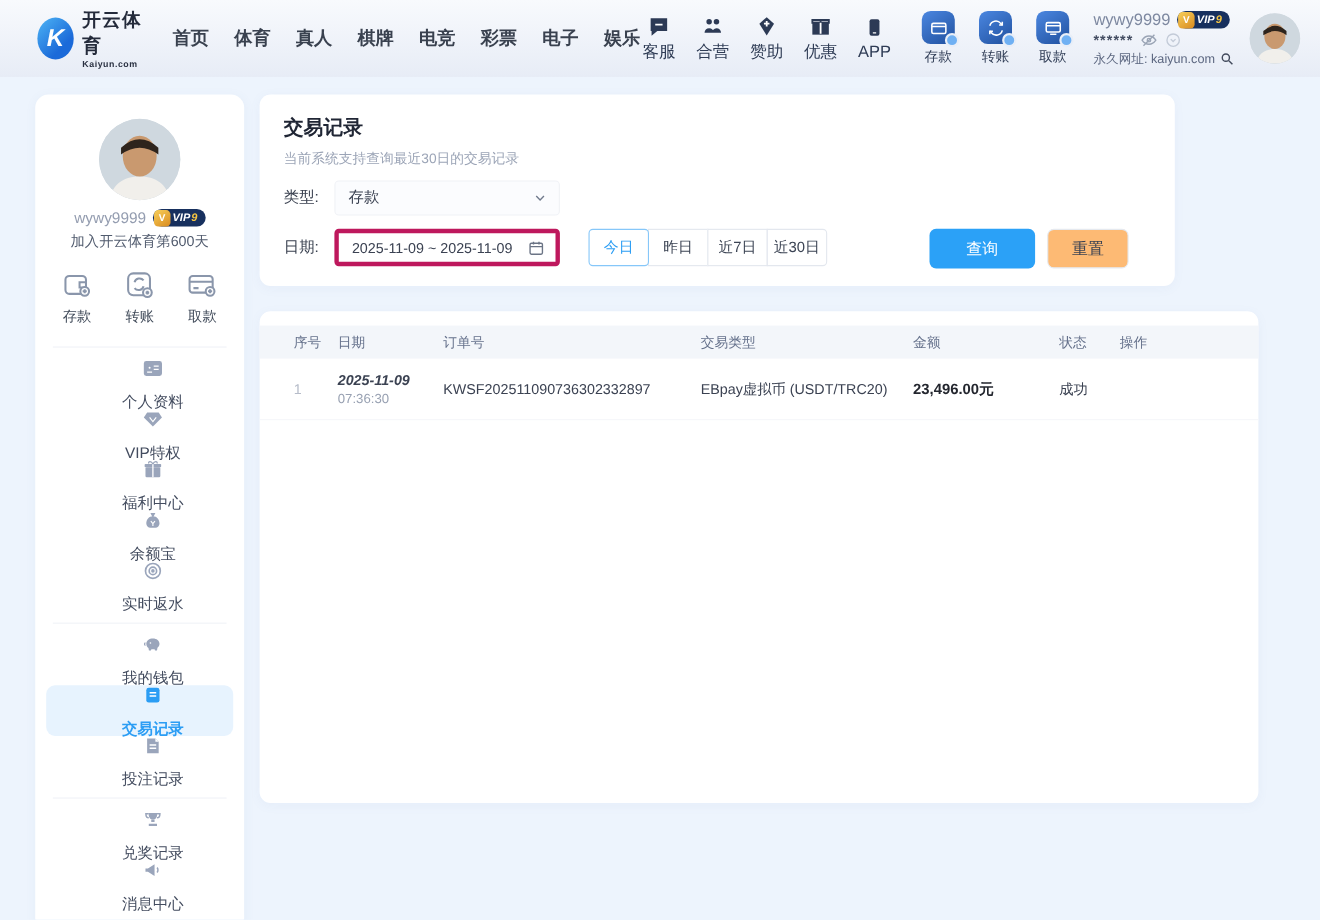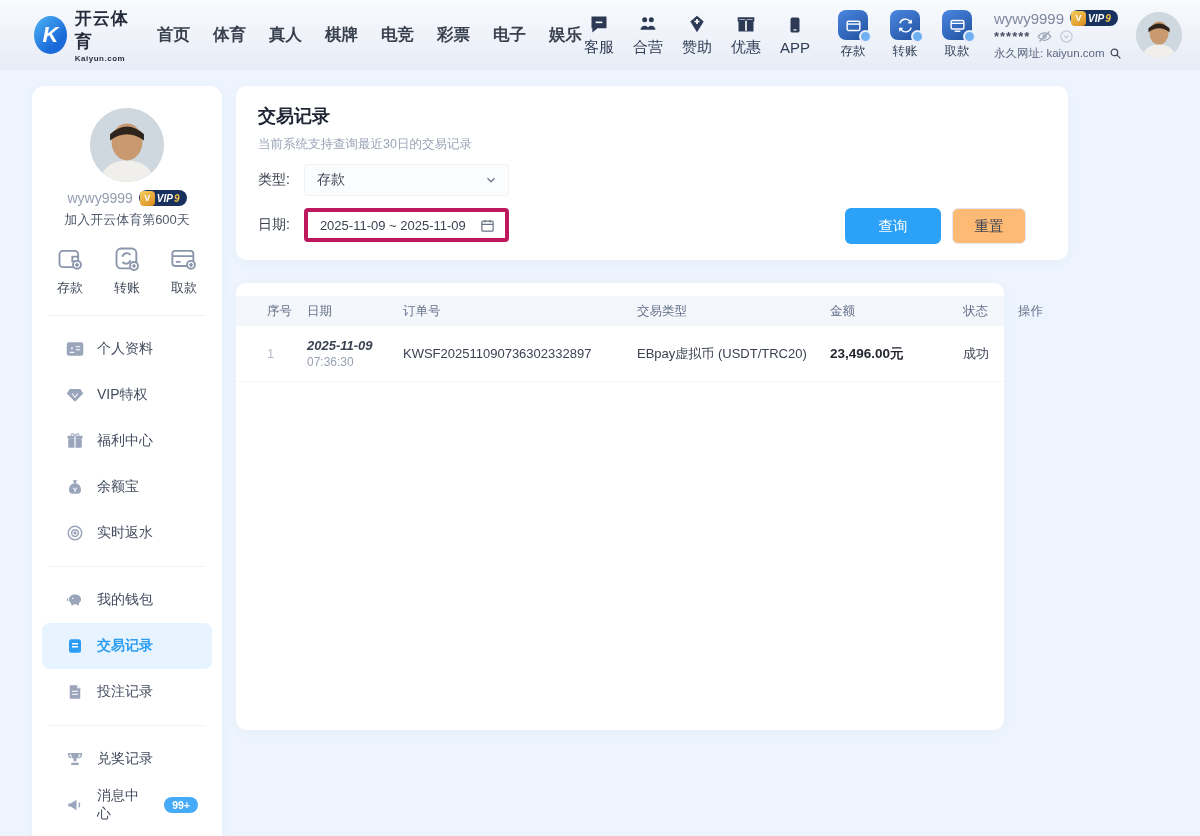--- a/index.html
+++ b/index.html
@@ -62,21 +62,21 @@
   .sb-avatar { width:74px; height:74px; margin:22px auto 8px; }
   .sb-namerow { display:flex; align-items:center; justify-content:center; gap:6px; }
   .sb-username { font-size:14px; color:#949db0; }
   .sb-join { text-align:center; font-size:13px; color:#515b6e; margin-top:5px; }
   .sb-quick { display:flex; justify-content:space-between; padding:16px 24px 14px; }
   .sb-qitem { display:flex; flex-direction:column; align-items:center; gap:6px; color:#8a96ab; cursor:pointer; }
   .sb-qitem .qlabel { font-size:13px; color:#3f4958; }
   .sb-divider { height:1px; background:#f0f2f7; margin:4px 16px; border:0; }
   .sb-menu { padding:6px 0; }
   .sb-item { display:flex; align-items:center; gap:13px; height:46px; padding:0 0 0 24px;
-    margin:0 10px; font-size:14px; color:#434c5f; cursor:pointer; border-radius:8px; }
+    margin:0 10px; font-size:14px; color:#434c5f; cursor:pointer; border-radius:8px;flex-direction:column; }
   .sb-item .sicon { color:#9aa5bb; width:18px; height:18px; flex:none; }
   .sb-item.active { background:#e7f3fe; color:#2b9df4; font-weight:600; }
   .sb-item.active .sicon { color:#2b9df4; }
   .sb-badge { margin-left:auto; margin-right:14px; background:#45aaf8; color:#fff;
     font-size:10.5px; border-radius:9px; padding:2px 8px; font-weight:bold; }
 
   
   .filter-card { position:absolute; left:236px; top:86px; width:832px; height:174px;
     background:#fff; border-radius:10px; box-shadow:0 2px 10px rgba(90,120,170,.05); }
   .f-title { position:absolute; left:22px; top:18px; font-size:18px; font-weight:bold; color:#202635; }
@@ -97,21 +97,21 @@
   .range-btn:last-child { border-radius:0 4px 4px 0; }
   .range-btn.active { color:#2b9df4; border:1px solid #86c7f9; border-radius:4px; z-index:2; }
   .query-btn { position:absolute; left:609px; top:122px; width:96px; height:36px; border:0;
     background:#2ba1f7; color:#fff; font-size:14.5px; border-radius:6px; cursor:pointer;
     font-family:inherit; }
   .reset-btn { position:absolute; left:716px; top:122px; width:74px; height:36px;
     background:#fdba74; border:1px solid #e5e9ef; color:#3b4252; font-size:14.5px; border-radius:6px;
     cursor:pointer; font-family:inherit; }
 
   
-  .table-card { position:absolute; left:236px; top:283px; width:768px; height:447px;
+  .table-card { position:absolute; left:236px; top:283px; width:908px; height:447px;
     background:#fff; border-radius:10px; box-shadow:0 2px 10px rgba(90,120,170,.05); padding-top:13px; }
   .trow { display:grid; grid-template-columns:40px 96px 234px 193px 133px 55px 50px;
     padding-left:31px; align-items:center; }
   .thead { height:30px; background:#f3f6fa; font-size:12.5px; color:#66728c; }
   .tbody-row { min-height:56px; border-bottom:1px solid #f5f7fa; font-size:13px; color:#3b4252; }
   .cell-index { color:#b6bcc9; }
   .cell-date .d1 { color:#3b4252; font-weight:600; font-size:13px; }
   .cell-date .d2 { color:#98a1b2; font-size:12px; margin-top:2px; }
   .cell-amount { font-weight:bold; color:#23262e; font-size:13.5px; }
 </style>
@@ -447,20 +447,26 @@
     <span class="f-label">日期:</span>
     <div class="date-field">
       <span>2025-11-09 ~ 2025-11-09</span>
       <span>
         <svg width="15" height="15" viewBox="0 0 24 24" fill="none" stroke="#6b7485" stroke-width="2">
             <rect x="3" y="5" width="18" height="16" rx="2"></rect>
             <path d="M8 3v4M16 3v4M3 10h18"></path>
           </svg>
       </span>
     </div>
+    <div class="range-group">
+      <div class="range-btn active">今日</div>
+      <div class="range-btn">昨日</div>
+      <div class="range-btn">近7日</div>
+      <div class="range-btn">近30日</div>
+    </div>
   </div>
 
   <button class="query-btn">查询</button>
   <button class="reset-btn">重置</button>
 </div>
 
 <div class="table-card">
   <div class="trow thead">
     <span>序号</span>
     <span>日期</span>

